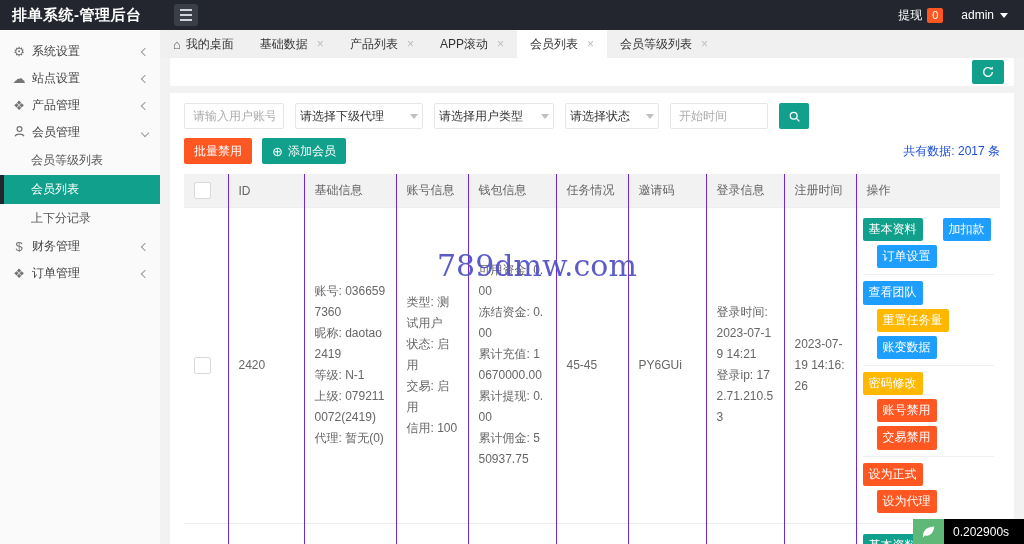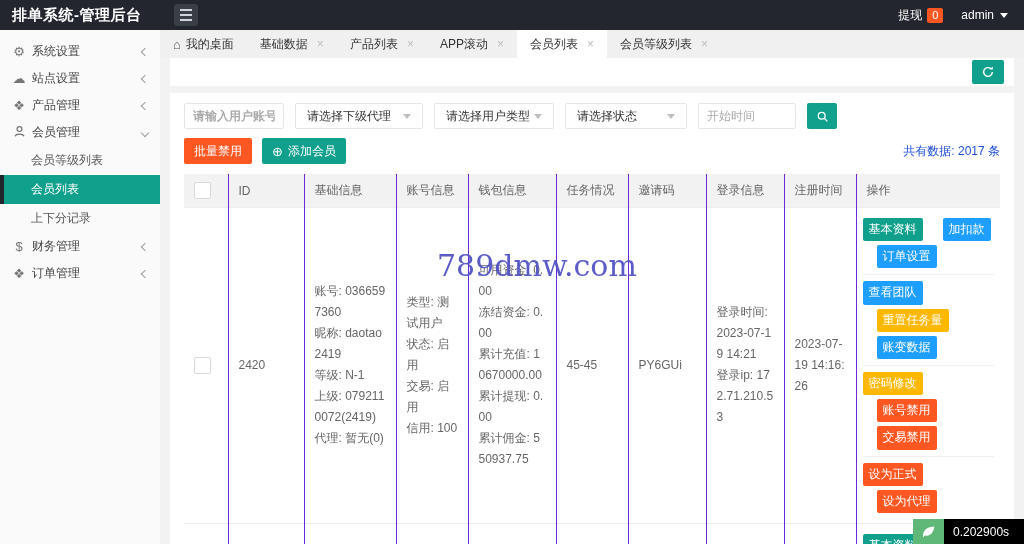--- a/index.html
+++ b/index.html
@@ -36,21 +36,21 @@
   
   .content{position:fixed;top:58px;left:160px;width:864px;bottom:0;padding:0 10px;box-sizing:border-box;background:#f2f2f2;overflow:hidden;}
   .refresh-bar{background:#fff;height:28px;display:flex;justify-content:flex-end;align-items:center;padding-right:10px;}
   .refresh-btn{width:32px;height:24px;background:#10a08c;border-radius:2px;display:flex;align-items:center;justify-content:center;cursor:pointer;}
   .card{background:#fff;margin-top:7px;padding:10px 14px;box-sizing:border-box;height:600px;}
   .filter-row{display:flex;gap:11px;align-items:center;}
   .tbox{height:26px;border:1px solid #e6e6e6;border-radius:2px;box-sizing:border-box;background:#fff;
     font-family:inherit;font-size:12px;color:#333;padding:0 8px;outline:none;}
   .tbox::placeholder{color:#ababab;}
   .select{height:26px;border:1px solid #e6e6e6;border-radius:2px;box-sizing:border-box;display:flex;
-    align-items:center;justify-content:space-between;padding:0 11px;color:#333;cursor:pointer;background:#fff;}
+    align-items:center;justify-content:space-between;padding:0 4px;color:#333;cursor:pointer;background:#fff;}
   .sel-caret{width:0;height:0;border-left:4px solid transparent;border-right:4px solid transparent;border-top:5px solid #bfbfbf;}
   .search-btn{width:30px;height:26px;background:#10a08c;border:none;border-radius:2px;display:flex;align-items:center;justify-content:center;cursor:pointer;}
   .btn-row{display:flex;align-items:center;margin-top:9px;}
   .btn{height:26px;border:none;border-radius:2px;color:#fff;font-size:12px;padding:0 10px;cursor:pointer;
     display:inline-flex;align-items:center;gap:5px;font-family:inherit;}
   .btn-red{background:#ff5722;}
   .btn-teal{background:#10a08c;}
   .plus-icon{font-size:13px;line-height:1;}
   .count{margin-left:auto;color:#1d4ed8;}
   
@@ -175,30 +175,30 @@
     <div class="refresh-btn">
       <svg width="14" height="14" viewBox="0 0 16 16">
         <path d="M13 8a5 5 0 1 1-1.6-3.7" fill="none" stroke="#fff" stroke-width="1.6"></path>
         <path d="M13.4 1.8v3.4h-3.4z" fill="#fff"></path>
       </svg>
     </div>
   </div>
 
   <div class="card">
     <div class="filter-row">
-      <input class="tbox" style="width: 100px; font-weight: bold;" placeholder="请输入用户账号">
+      <input class="tbox" style="width: 100px;" placeholder="请输入用户账号">
       <div class="select" style="width:128px">
         <span>请选择下级代理</span>
         <span class="sel-caret"></span>
       </div>
       <div class="select" style="width:120px">
         <span>请选择用户类型</span>
         <span class="sel-caret"></span>
       </div>
-      <div class="select" style="width:122px">
+      <div class="select" style="width:94px">
         <span>请选择状态</span>
         <span class="sel-caret"></span>
       </div>
       <input class="tbox" style="width: 98px;" placeholder="开始时间">
       <button class="search-btn">
         <svg width="13" height="13" viewBox="0 0 16 16">
           <circle cx="7" cy="7" r="4.2" fill="none" stroke="#fff" stroke-width="1.6"></circle>
           <line x1="10.2" y1="10.2" x2="14" y2="14" stroke="#fff" stroke-width="1.6"></line>
         </svg>
       </button>

